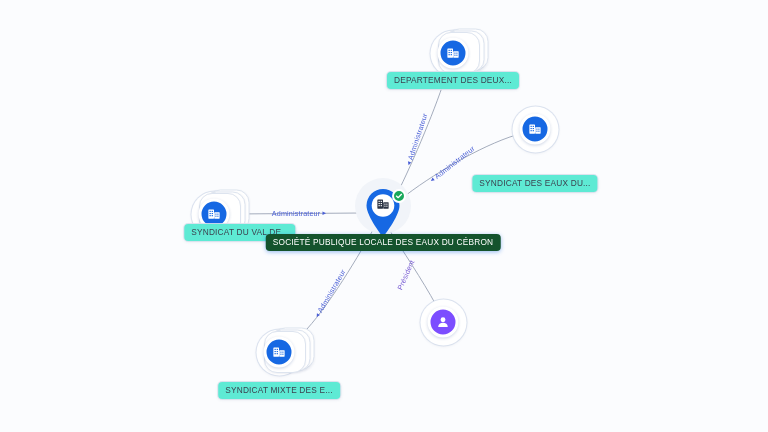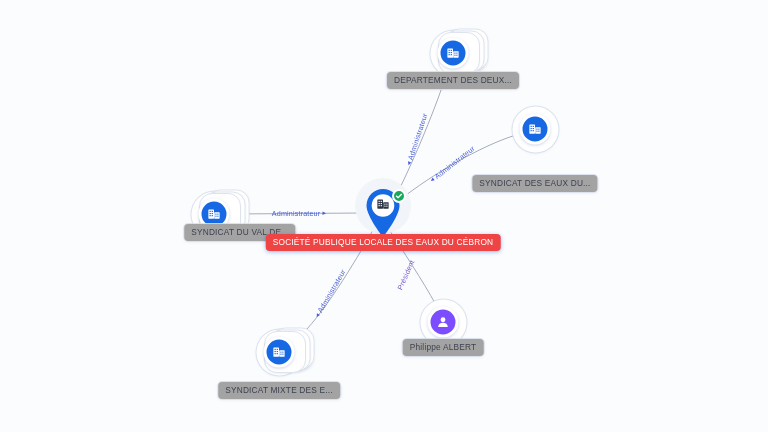--- a/index.html
+++ b/index.html
@@ -126,27 +126,27 @@
 
   
   .node-label {
     position: absolute;
     transform: translateX(-50%);
     padding: 3px 7px 4px 7px;
     border-radius: 4px;
     font-size: 8.3px;
     letter-spacing: 0.2px;
     white-space: nowrap;
-    background: #a3a3a3;
+    background: #5eead4;
     color: #3c4250;
     box-shadow: 0 0 0 1px rgba(216,224,236,0.9),
                 0 1px 3px rgba(70,90,130,0.12);
   }
   .node-label.selected {
-    background: #ef4444;
+    background: #14532d;
     color: #ffffff;
     box-shadow: 0 1px 4px rgba(22,104,227,0.45);
     z-index: 40;
   }
   .node-label.person-label {
     font-size: 8.3px;
     color: #3c4250;
   }
 </style>
 </head>
@@ -297,21 +297,20 @@
 
   <div class="node" style="left:443px; top:322px;">
     <div class="halo"></div>
     <div class="disc person">
       <svg width="15" height="15" viewBox="0 0 16 16">
         <circle cx="8" cy="5.6" r="2.6" fill="#ffffff"></circle>
         <path d="M 2.9 13.4 C 2.9 10.2 5.2 8.8 8 8.8 C 10.8 8.8 13.1 10.2 13.1 13.4 Z" fill="#ffffff"></path>
       </svg>
     </div>
   </div>
-  <div class="node-label person-label" style="left:443px; top:339px;">Philippe ALBERT</div>
 
   <div class="node" style="left:383px; top:212px;">
     <div class="pin-wrap">
       <div class="pin-halo"></div>
       <svg class="pin-svg" width="44" height="52" viewBox="0 0 44 52">
         <path d="M 22 51 C 22 51 38.5 30.5 38.5 19.5 A 16.5 16.5 0 1 0 5.5 19.5 C 5.5 30.5 22 51 22 51 Z" fill="#1668e3"></path>
         <circle cx="22" cy="19.5" r="11.3" fill="#ffffff"></circle>
       </svg>
       <div class="pin-icon">
         <svg width="15" height="15" viewBox="0 0 16 16">

